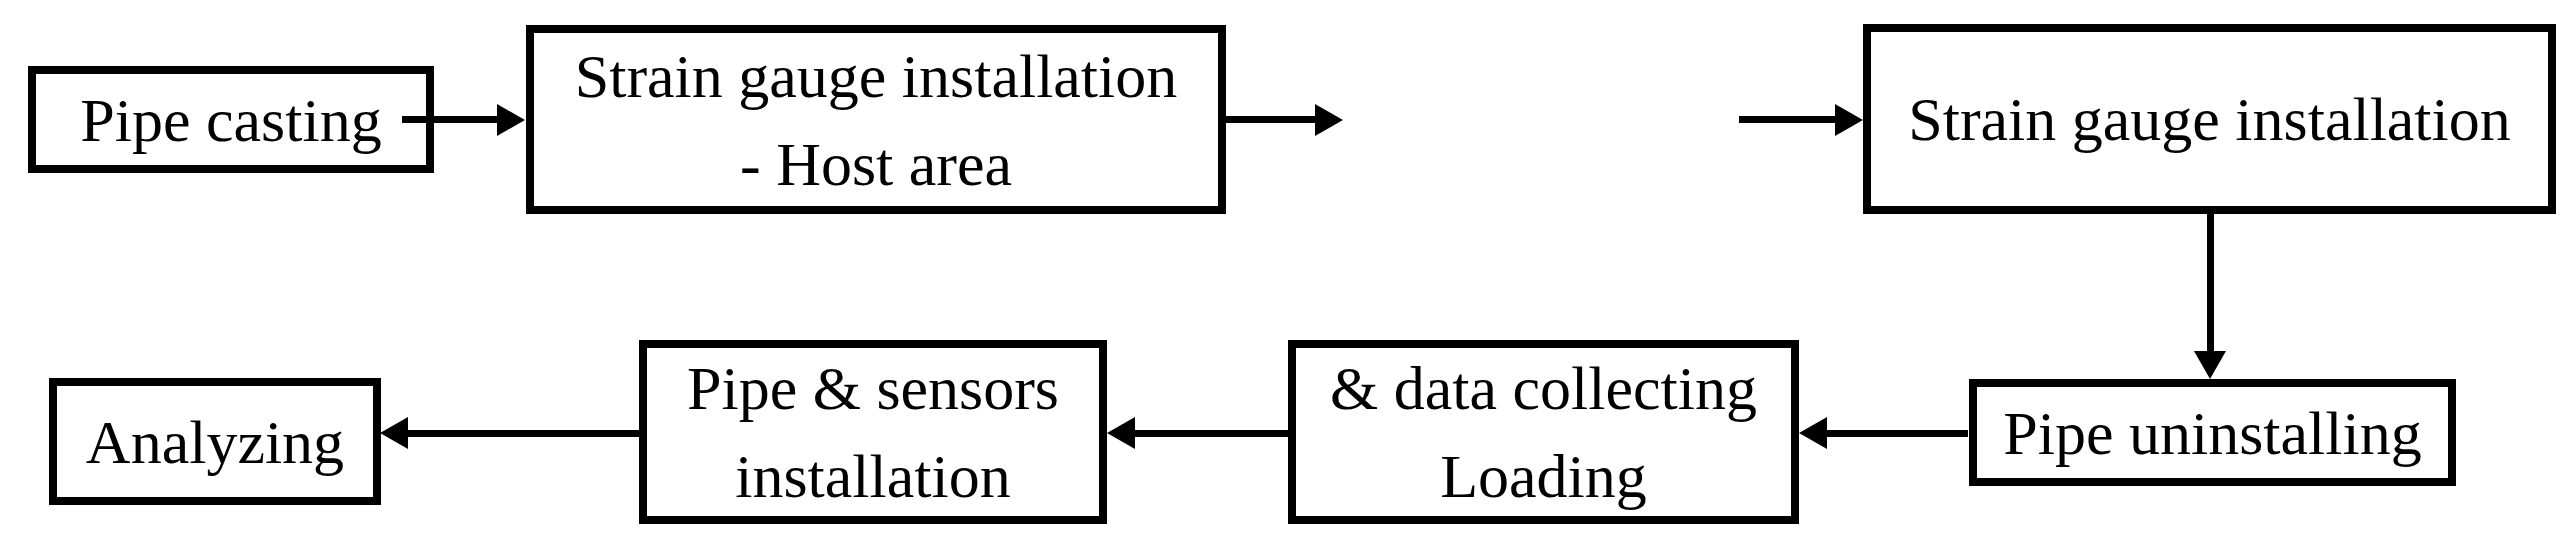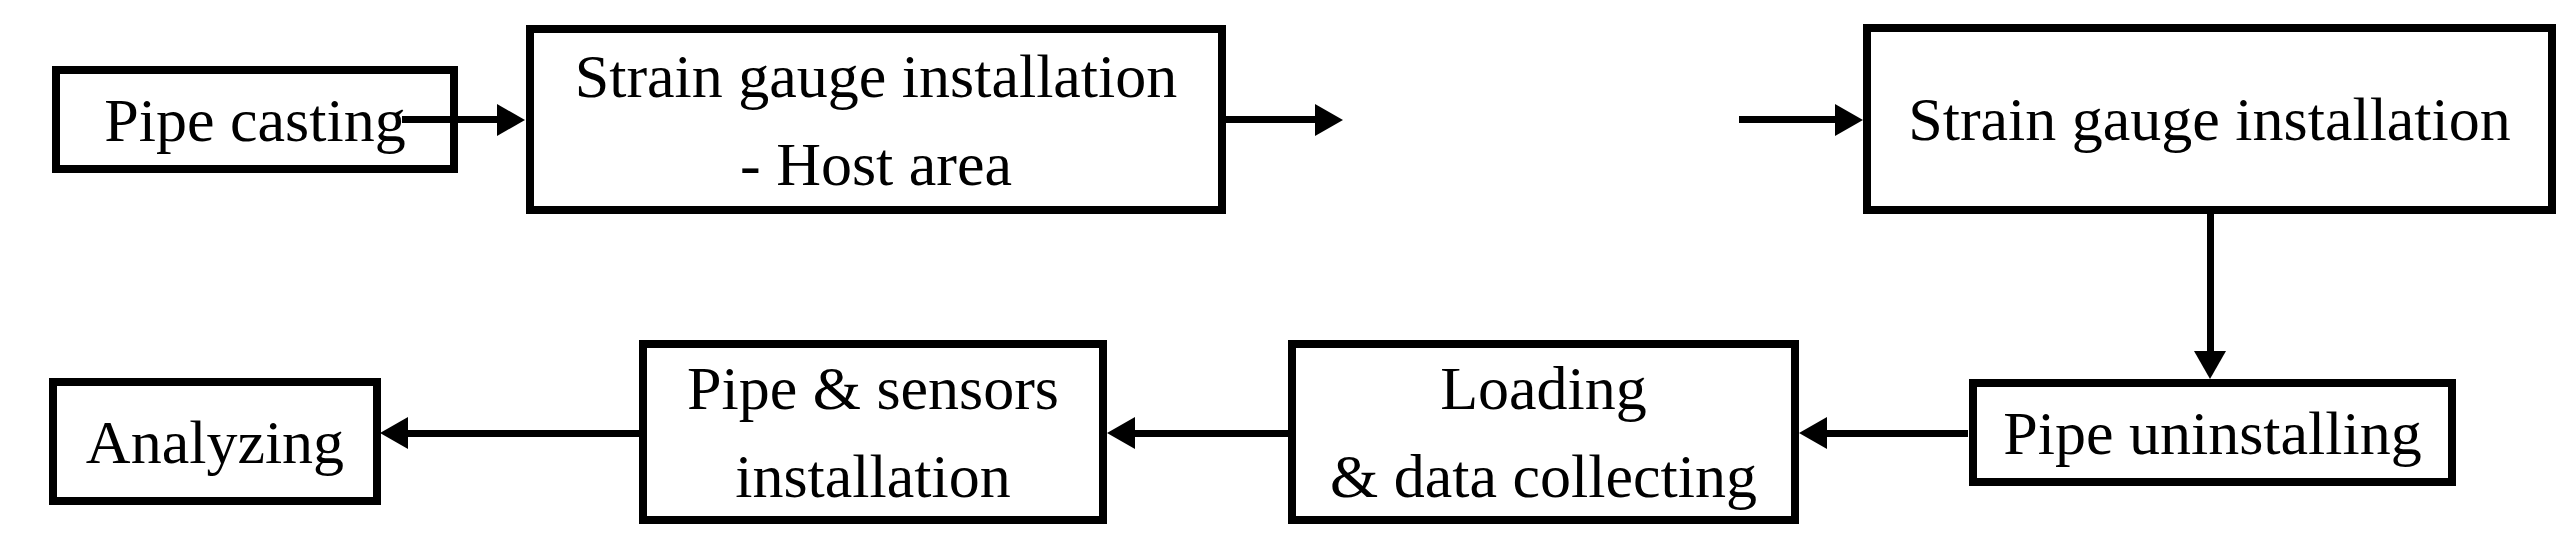--- a/index.html
+++ b/index.html
@@ -60,41 +60,41 @@
     border-left: 16px solid transparent;
     border-right: 16px solid transparent;
     border-top: 28px solid #000000;
   }
 </style>
 </head>
 <body>
 
 <div class="canvas">
 
-  <div class="node" style="left:28px; top:66px; width:406px; height:107px;margin-left:24px;">
+  <div class="node" style="left:28px; top:66px; width:406px; height:107px;">
     <span>Pipe casting</span>
   </div>
 
   <div class="node" style="left:526px; top:25px; width:700px; height:189px;">
     <span>Strain gauge installation</span>
     <span>- Host area</span>
   </div>
 
 
   <div class="node" style="left:1863px; top:24px; width:693px; height:190px;">
     <span>Strain gauge installation</span>
   </div>
 
   <div class="node" style="left:1969px; top:379px; width:487px; height:107px;">
     <span>Pipe uninstalling</span>
   </div>
 
   <div class="node" style="left:1288px; top:340px; width:511px; height:184px;">
+    <span>&amp; data collecting</span>
     <span>Loading</span>
-    <span>&amp; data collecting</span>
   </div>
 
   <div class="node" style="left:639px; top:340px; width:468px; height:184px;">
     <span>Pipe &amp; sensors</span>
     <span>installation</span>
   </div>
 
   <div class="node" style="left:49px; top:378px; width:332px; height:127px;">
     <span>Analyzing</span>
   </div>

